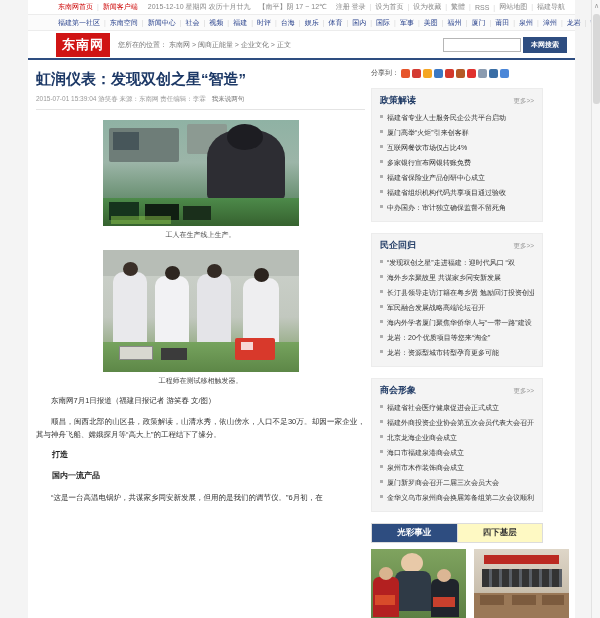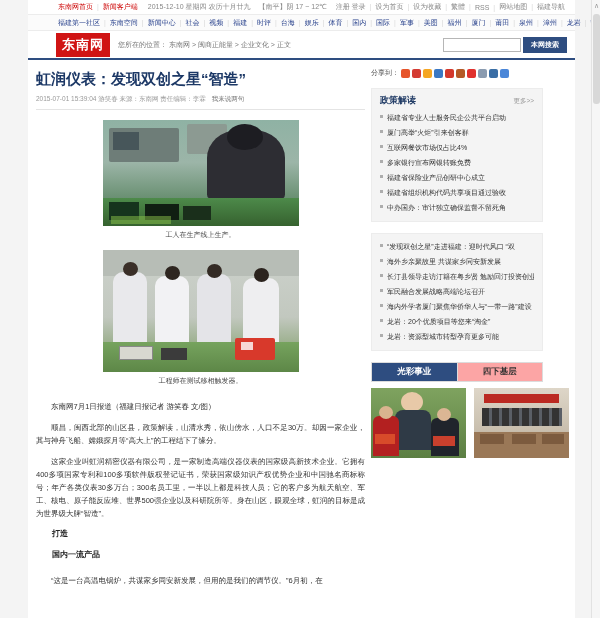--- a/index.html
+++ b/index.html
@@ -39,39 +39,39 @@
   .right-col{width:172px;}
   .article-title{font-size:15px;font-weight:bold;color:#1c3866;margin:4px 0 6px 0;}
   .meta-row{font-size:6.5px;color:#999;padding-bottom:5px;border-bottom:1px solid #e4e4e4;display:flex;gap:6px;}
   .meta-row .comment{color:#777;cursor:pointer;}
   
   .photo-wrap{width:196px;margin:10px auto 0 auto;}
   .photo{position:relative;width:196px;overflow:hidden;background:#9aa;}
   .photo>div{position:absolute;}
   .caption{font-size:7px;color:#444;text-align:center;margin:4px 0 2px 0;}
   
-  .body-text{margin-top:14px;}
+  .body-text{margin-top:8px;}
   .body-text p{font-size:7.5px;line-height:13px;text-indent:2em;margin-bottom:8px;text-align:justify;color:#333;}
   .subhead{font-size:8px;font-weight:bold;text-indent:2em;margin:6px 0 10px 0;color:#222;}
   
   .share-row{display:flex;align-items:center;height:14px;margin-bottom:8px;font-size:7px;color:#555;}
   .share-ico{width:9px;height:9px;border-radius:2px;margin-left:2px;display:inline-block;cursor:pointer;}
   
   .side-box{background:var(--box-bg);border:1px solid #ececec;margin-bottom:11px;padding:5px 8px 6px 8px;}
   .side-head{display:flex;align-items:baseline;margin-bottom:3px;}
   .side-title{font-size:9px;font-weight:bold;color:#223c66;}
   .side-more{margin-left:auto;font-size:6.5px;color:#999;cursor:pointer;}
   .side-list{list-style:none;}
   .side-list li{font-size:7px;color:#333;line-height:15px;white-space:nowrap;overflow:hidden;cursor:pointer;}
   .side-list li::before{content:"";display:inline-block;width:3px;height:3px;background:#adadad;margin-right:4px;vertical-align:2px;}
   
   .tabs{display:flex;height:20px;margin-bottom:6px;border:1px solid #dcdcdc;}
   .tab{flex:1;display:flex;align-items:center;justify-content:center;font-size:8.5px;font-weight:bold;cursor:pointer;}
   .tab.active{background:var(--navy);color:#fff;}
-  .tab.inactive{background:#fca5a5;color:#333;border-left:1px solid #dcdcdc;}
+  .tab.inactive{background:#fef9c3;color:#333;border-left:1px solid #dcdcdc;}
   
   .gallery{display:grid;grid-template-columns:95px 95px;column-gap:8px;row-gap:4px;}
   .g-cell{width:95px;}
   .g-photo{position:relative;width:95px;height:70px;overflow:hidden;}
   .g-photo>div{position:absolute;}
 </style>
 </head>
 <body>
 
 <div class="page">
@@ -169,21 +169,20 @@
             <div style="left:58px;top:98px;width:26px;height:12px;background:#3b3b3b;"></div>
             <div style="left:132px;top:88px;width:40px;height:22px;background:#d8392b;border-radius:2px;"></div>
             <div style="left:138px;top:92px;width:12px;height:8px;background:#fff;opacity:.8;"></div>
           </div>
           <div class="caption">工程师在测试移相触发器。</div>
         </div>
 
         <div class="body-text">
             <p>东南网7月1日报道（福建日报记者 游笑春 文/图）</p>
             <p>顺昌，闽西北部的山区县，政策解读，山清水秀，依山傍水，人口不足30万。却因一家企业，其与神舟飞船、嫦娥探月等“高大上”的工程结下了缘分。</p>
-            <p>这家企业叫虹润精密仪器有限公司，是一家制造高端仪器仪表的国家级高新技术企业。它拥有400多项国家专利和100多项软件版权登记证书，荣获国家级知识产权优势企业和中国驰名商标称号；年产各类仪表30多万台；300名员工里，一半以上都是科技人员；它的客户多为航天航空、军工、核电、原子能反应堆、世界500强企业以及科研院所等。身在山区，眼观全球，虹润的目标是成为世界级大牌“智造”。</p>
           </div>
         <div class="subhead">打造</div>
         <div class="subhead">国内一流产品</div>
         <div class="body-text">
             <p>“这是一台高温电锅炉，共谋家乡同安新发展，但用的是我们的调节仪。”6月初，在</p>
           </div>
       </div>
 
       <div class="right-col">
 
@@ -213,31 +212,50 @@
               <li>厦门高举“火炬”引来创客群</li>
               <li>互联网餐饮市场仅占比4%</li>
               <li>多家银行宣布网银转账免费</li>
               <li>福建省保险业产品创研中心成立</li>
               <li>福建省组织机构代码共享项目通过验收</li>
               <li>中办国办：审计独立确保监督不留死角</li>
             </ul>
         </div>
 
         <div class="side-box">
+          <div class="side-head">
+            <span class="side-title">民企回归</span>
+            <span class="side-more">更多&gt;&gt;</span>
+          </div>
           <ul class="side-list">
               <li>“发现双创之星”走进福建：迎时代风口 “双</li>
               <li>海外乡亲聚故里 共谋家乡同安新发展</li>
               <li>长汀县领导走访汀籍在粤乡贤 勉励回汀投资创业</li>
               <li>军民融合发展战略高端论坛召开</li>
               <li>海内外学者厦门聚焦华侨华人与“一带一路”建设</li>
               <li>龙岩：20个优质项目等您来“淘金”</li>
               <li>龙岩：资源型城市转型孕育更多可能</li>
             </ul>
         </div>
 
+        <div class="side-box">
+          <div class="side-head">
+            <span class="side-title">商会形象</span>
+            <span class="side-more">更多&gt;&gt;</span>
+          </div>
+          <ul class="side-list">
+              <li>福建省社会医疗健康促进会正式成立</li>
+              <li>福建外商投资企业协会第五次会员代表大会召开</li>
+              <li>北京龙海企业商会成立</li>
+              <li>海口市福建泉港商会成立</li>
+              <li>泉州市木作装饰商会成立</li>
+              <li>厦门新罗商会召开二届三次会员大会</li>
+              <li>金华义乌市泉州商会换届筹备组第二次会议顺利举</li>
+            </ul>
+        </div>
 
         <div class="tabs">
           <div class="tab active">光彩事业</div>
           <div class="tab inactive">四下基层</div>
         </div>
 
         <div class="gallery">
           <div class="g-cell">
             <div class="g-photo">
               <div style="left:0;top:0;width:95px;height:70px;background:linear-gradient(180deg,#7fa35f,#5c7f43);"></div>

